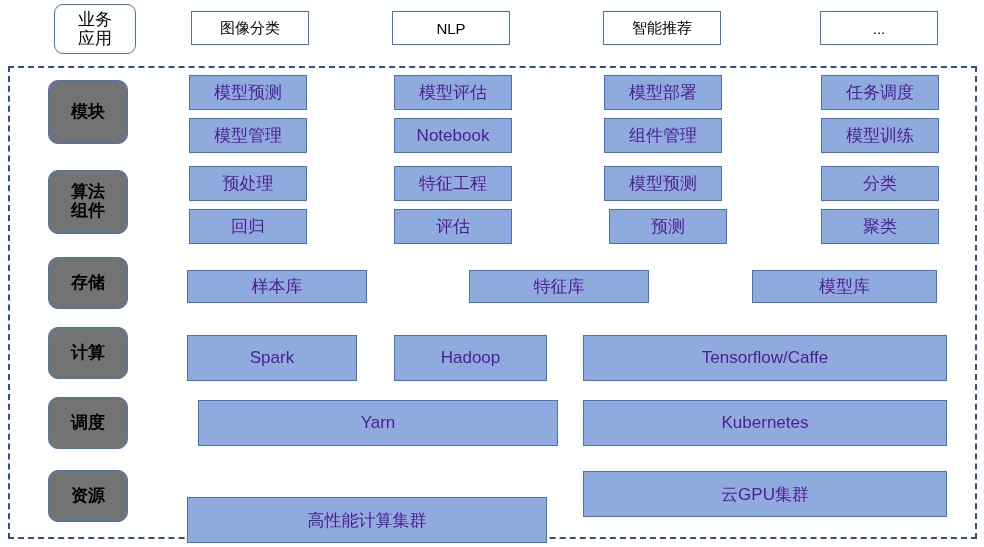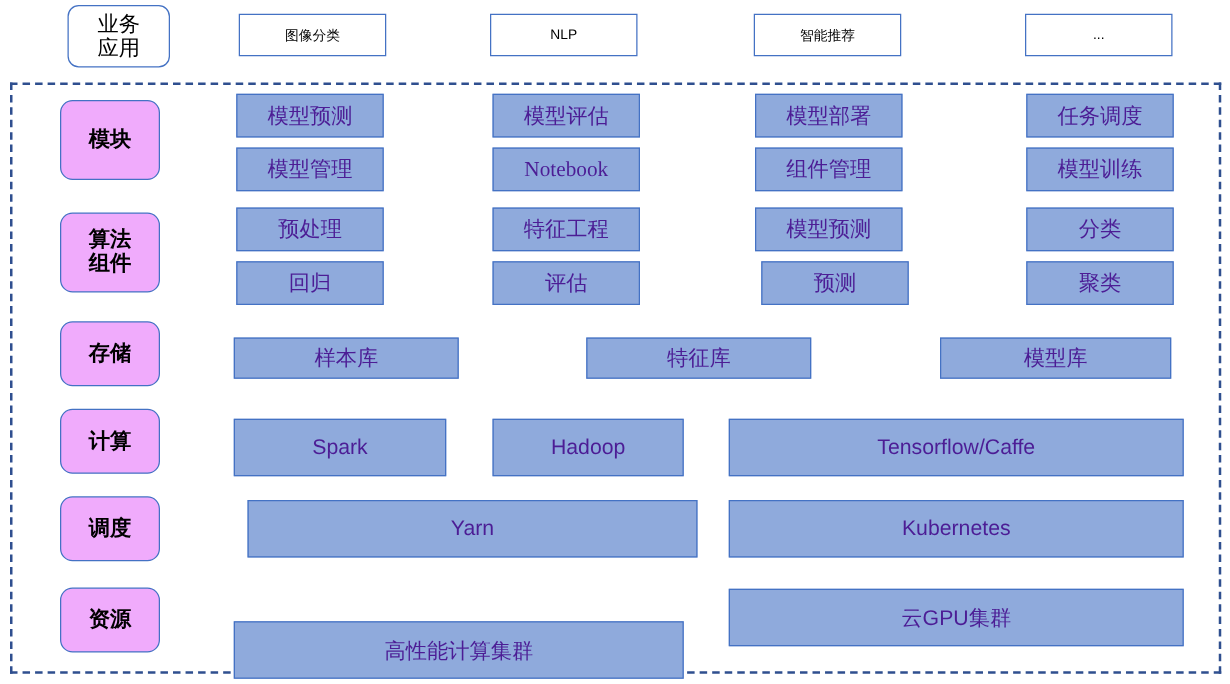--- a/index.html
+++ b/index.html
@@ -50,21 +50,21 @@
   }
   .biz-box {
     position: absolute;
     top: 11px;
     height: 34px;
     border: 1.4px solid #4472c4;
     background: #ffffff;
     display: flex;
     align-items: center;
     justify-content: center;
-    font-size: 11px;
+    font-size: 15px;
     color: #000000;
     box-sizing: border-box;
   }
 
   
   .platform {
     position: absolute;
     left: 8px;
     top: 66px;
     width: 969px;
@@ -72,21 +72,21 @@
     border: 2.5px dashed #2f4f8f;
     box-sizing: border-box;
   }
 
   
   .layer-label {
     position: absolute;
     width: 80px;
     border: 1.5px solid #4472c4;
     border-radius: 10px;
-    background: #f0abfc;
+    background: #737373;
     display: flex;
     flex-direction: column;
     align-items: center;
     justify-content: center;
     font-size: 17px;
     font-weight: bold;
     color: #000000;
     line-height: 1.1;
     box-sizing: border-box;
   }
@@ -131,21 +131,21 @@
 
   <div id="layers">
       <div class="layer-label" style="left: 48px; top: 80px; height: 64px;">
         <span>模块</span>
       </div>
       <div class="cell" style="left: 189px; top: 75px; width: 118px; height: 35px;">模型预测</div>
       <div class="cell" style="left: 394px; top: 75px; width: 118px; height: 35px;">模型评估</div>
       <div class="cell" style="left: 604px; top: 75px; width: 118px; height: 35px;">模型部署</div>
       <div class="cell" style="left: 821px; top: 75px; width: 118px; height: 35px;">任务调度</div>
       <div class="cell" style="left: 189px; top: 118px; width: 118px; height: 35px; text-align: right;">模型管理</div>
-      <div class="cell" style="left: 394px; top: 118px; width: 118px; height: 35px; font-family: Liberation Serif, serif;">Notebook</div>
+      <div class="cell" style="left: 394px; top: 118px; width: 118px; height: 35px;">Notebook</div>
       <div class="cell" style="left: 604px; top: 118px; width: 118px; height: 35px;">组件管理</div>
       <div class="cell" style="left: 821px; top: 118px; width: 118px; height: 35px;">模型训练</div>
       <div class="layer-label" style="left: 48px; top: 170px; height: 64px;">
         <span>算法</span>
         <span>组件</span>
       </div>
       <div class="cell" style="left: 189px; top: 166px; width: 118px; height: 35px;">预处理</div>
       <div class="cell" style="left: 394px; top: 166px; width: 118px; height: 35px;">特征工程</div>
       <div class="cell" style="left: 604px; top: 166px; width: 118px; height: 35px;">模型预测</div>
       <div class="cell" style="left: 821px; top: 166px; width: 118px; height: 35px;">分类</div>

